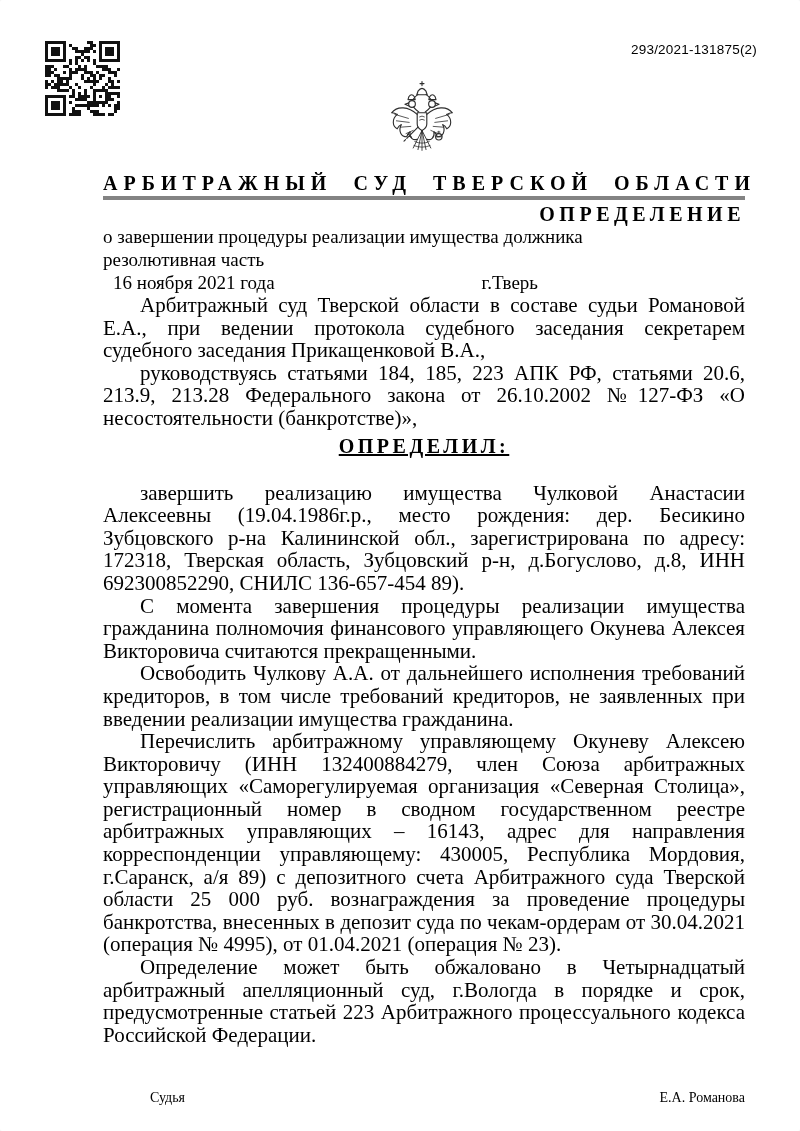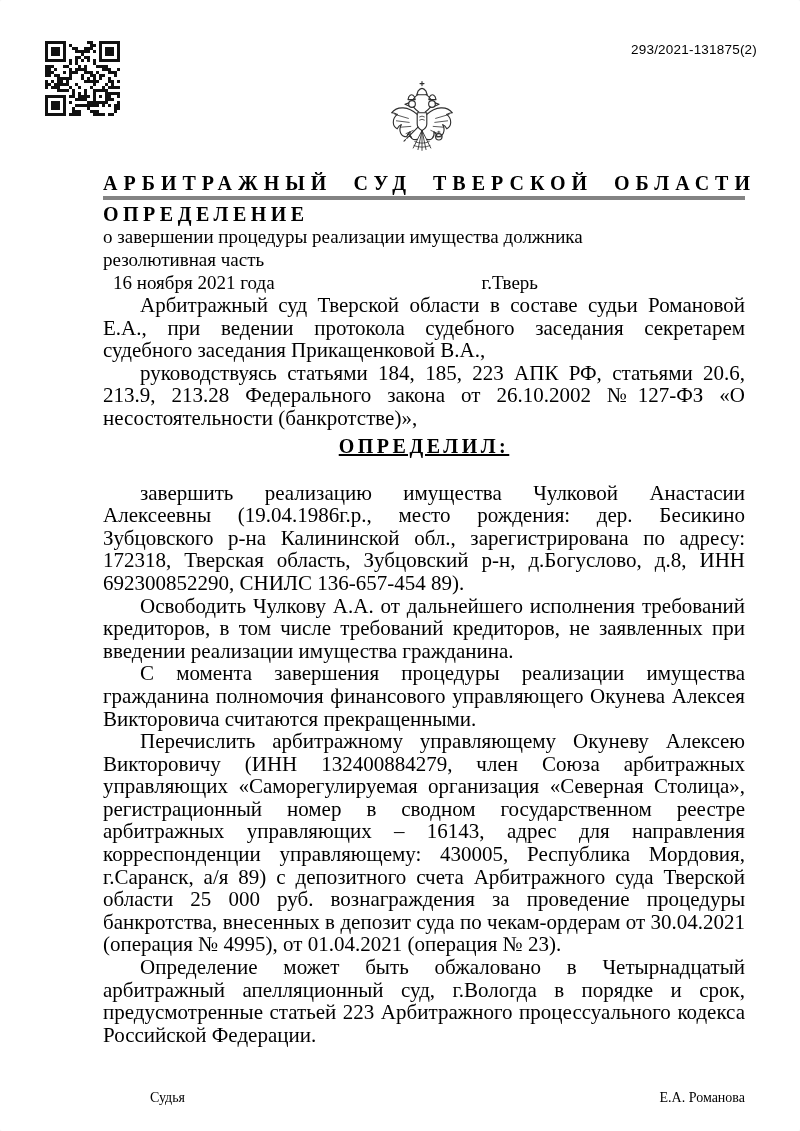--- a/index.html
+++ b/index.html
@@ -42,21 +42,21 @@
     white-space:nowrap;
     line-height:22px;
   }
   .divider {
     height:4px;
     margin-top:2px;
     background:#838383;
   }
   .doc-type {
     margin-top:3px;
-    text-align:left;
+    text-align:right;
     font-weight:bold;
     font-size:20px;
     letter-spacing:4.5px;
     line-height:22px;
   }
   .doc-subtitle, .doc-part {
     text-align:left;
     font-size:19px;
     line-height:23px;
   }
@@ -466,22 +466,22 @@
       <span class="date">16 ноября 2021 года</span>
       <span class="city">г.Тверь</span>
     </div>
 
     <p class="body">Арбитражный суд Тверской области в составе судьи Романовой Е.А., при ведении протокола судебного заседания секретарем судебного заседания Прикащенковой В.А.,</p>
     <p class="body">руководствуясь статьями 184, 185, 223 АПК РФ, статьями 20.6, 213.9, 213.28 Федерального закона от 26.10.2002 №127-ФЗ «О несостоятельности (банкротстве)»,</p>
 
     <div class="ruled">ОПРЕДЕЛИЛ:</div>
 
     <p class="body">завершить реализацию имущества Чулковой Анастасии Алексеевны (19.04.1986г.р., место рождения: дер. Бесикино Зубцовского р-на Калининской обл., зарегистрирована по адресу: 172318, Тверская область, Зубцовский р-н, д.Богуслово, д.8, ИНН 692300852290, СНИЛС 136-657-454 89).</p>
+    <p class="body">С момента завершения процедуры реализации имущества гражданина полномочия финансового управляющего Окунева Алексея Викторовича считаются прекращенными.</p>
     <p class="body">Освободить Чулкову А.А. от дальнейшего исполнения требований кредиторов, в том числе требований кредиторов, не заявленных при введении реализации имущества гражданина.</p>
-    <p class="body">С момента завершения процедуры реализации имущества гражданина полномочия финансового управляющего Окунева Алексея Викторовича считаются прекращенными.</p>
     <p class="body">Перечислить арбитражному управляющему Окуневу Алексею Викторовичу (ИНН 132400884279, член Союза арбитражных управляющих «Саморегулируемая организация «Северная Столица», регистрационный номер в сводном государственном реестре арбитражных управляющих – 16143, адрес для направления корреспонденции управляющему: 430005, Республика Мордовия, г.Саранск, а/я 89) с депозитного счета Арбитражного суда Тверской области 25 000 руб. вознаграждения за проведение процедуры банкротства, внесенных в депозит суда по чекам-ордерам от 30.04.2021 (операция № 4995), от 01.04.2021 (операция № 23).</p>
     <p class="body">Определение может быть обжаловано в Четырнадцатый арбитражный апелляционный суд, г.Вологда в порядке и срок, предусмотренные статьей 223 Арбитражного процессуального кодекса Российской Федерации.</p>
 
     <div class="signature">
       <span>Судья</span>
       <span>Е.А. Романова</span>
     </div>
 
   </div>
 </div>

